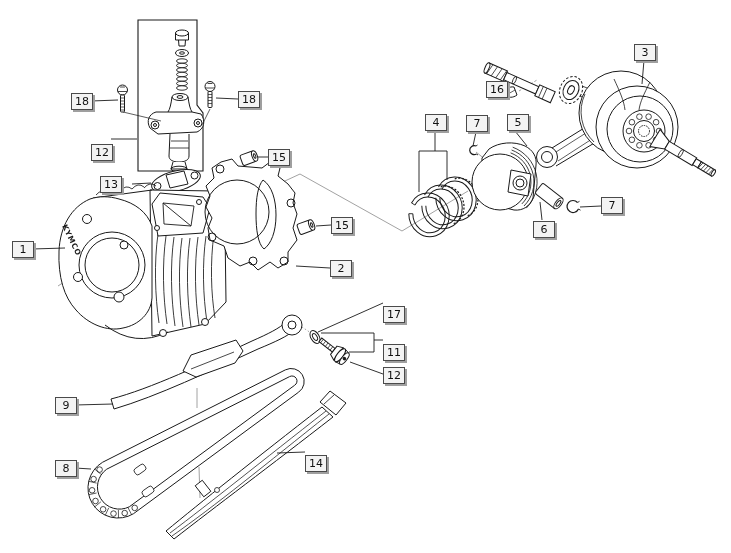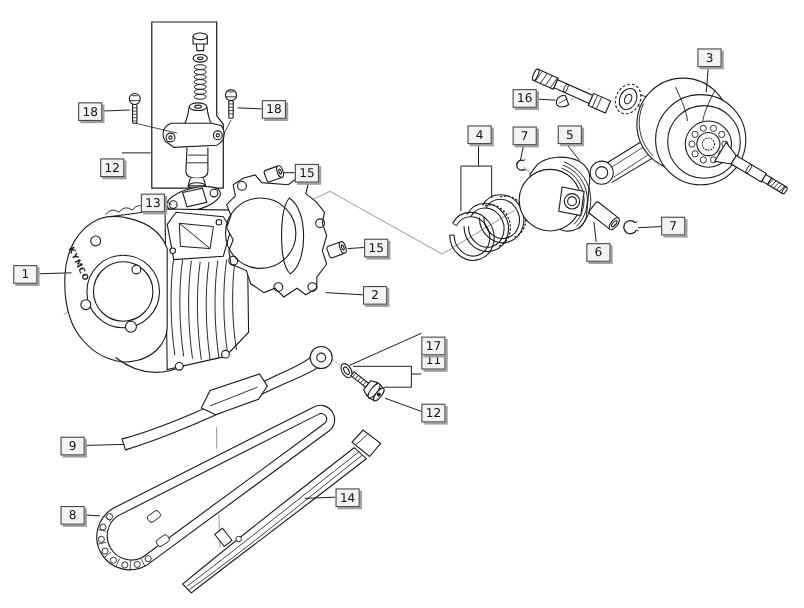--- a/index.html
+++ b/index.html
@@ -338,24 +338,24 @@
   <div class="callout" style="left:330px;top:260px">2</div>
   <div class="callout" style="left:634px;top:44px">3</div>
   <div class="callout" style="left:425px;top:114px">4</div>
   <div class="callout" style="left:507px;top:114px">5</div>
   <div class="callout" style="left:533px;top:221px">6</div>
   <div class="callout" style="left:466px;top:115px">7</div>
   <div class="callout" style="left:601px;top:197px">7</div>
   <div class="callout" style="left:55px;top:460px">8</div>
   <div class="callout" style="left:55px;top:397px">9</div>
   <div class="callout" style="left:383px;top:367px">12</div>
-  <div class="callout" style="left:383px;top:319px">11</div>
+  <div class="callout" style="left:383px;top:344px">11</div>
   <div class="callout" style="left:91px;top:144px">12</div>
-  <div class="callout" style="left:128px;top:176px">13</div>
-  <div class="callout" style="left:305px;top:444px">14</div>
+  <div class="callout" style="left:100px;top:176px">13</div>
+  <div class="callout" style="left:305px;top:455px">14</div>
   <div class="callout" style="left:268px;top:149px">15</div>
   <div class="callout" style="left:331px;top:217px">15</div>
-  <div class="callout" style="left:466px;top:81px">16</div>
+  <div class="callout" style="left:486px;top:81px">16</div>
   <div class="callout" style="left:383px;top:306px">17</div>
   <div class="callout" style="left:71px;top:93px">18</div>
   <div class="callout" style="left:238px;top:91px">18</div>
 
 </div>
 
 </body></html>

